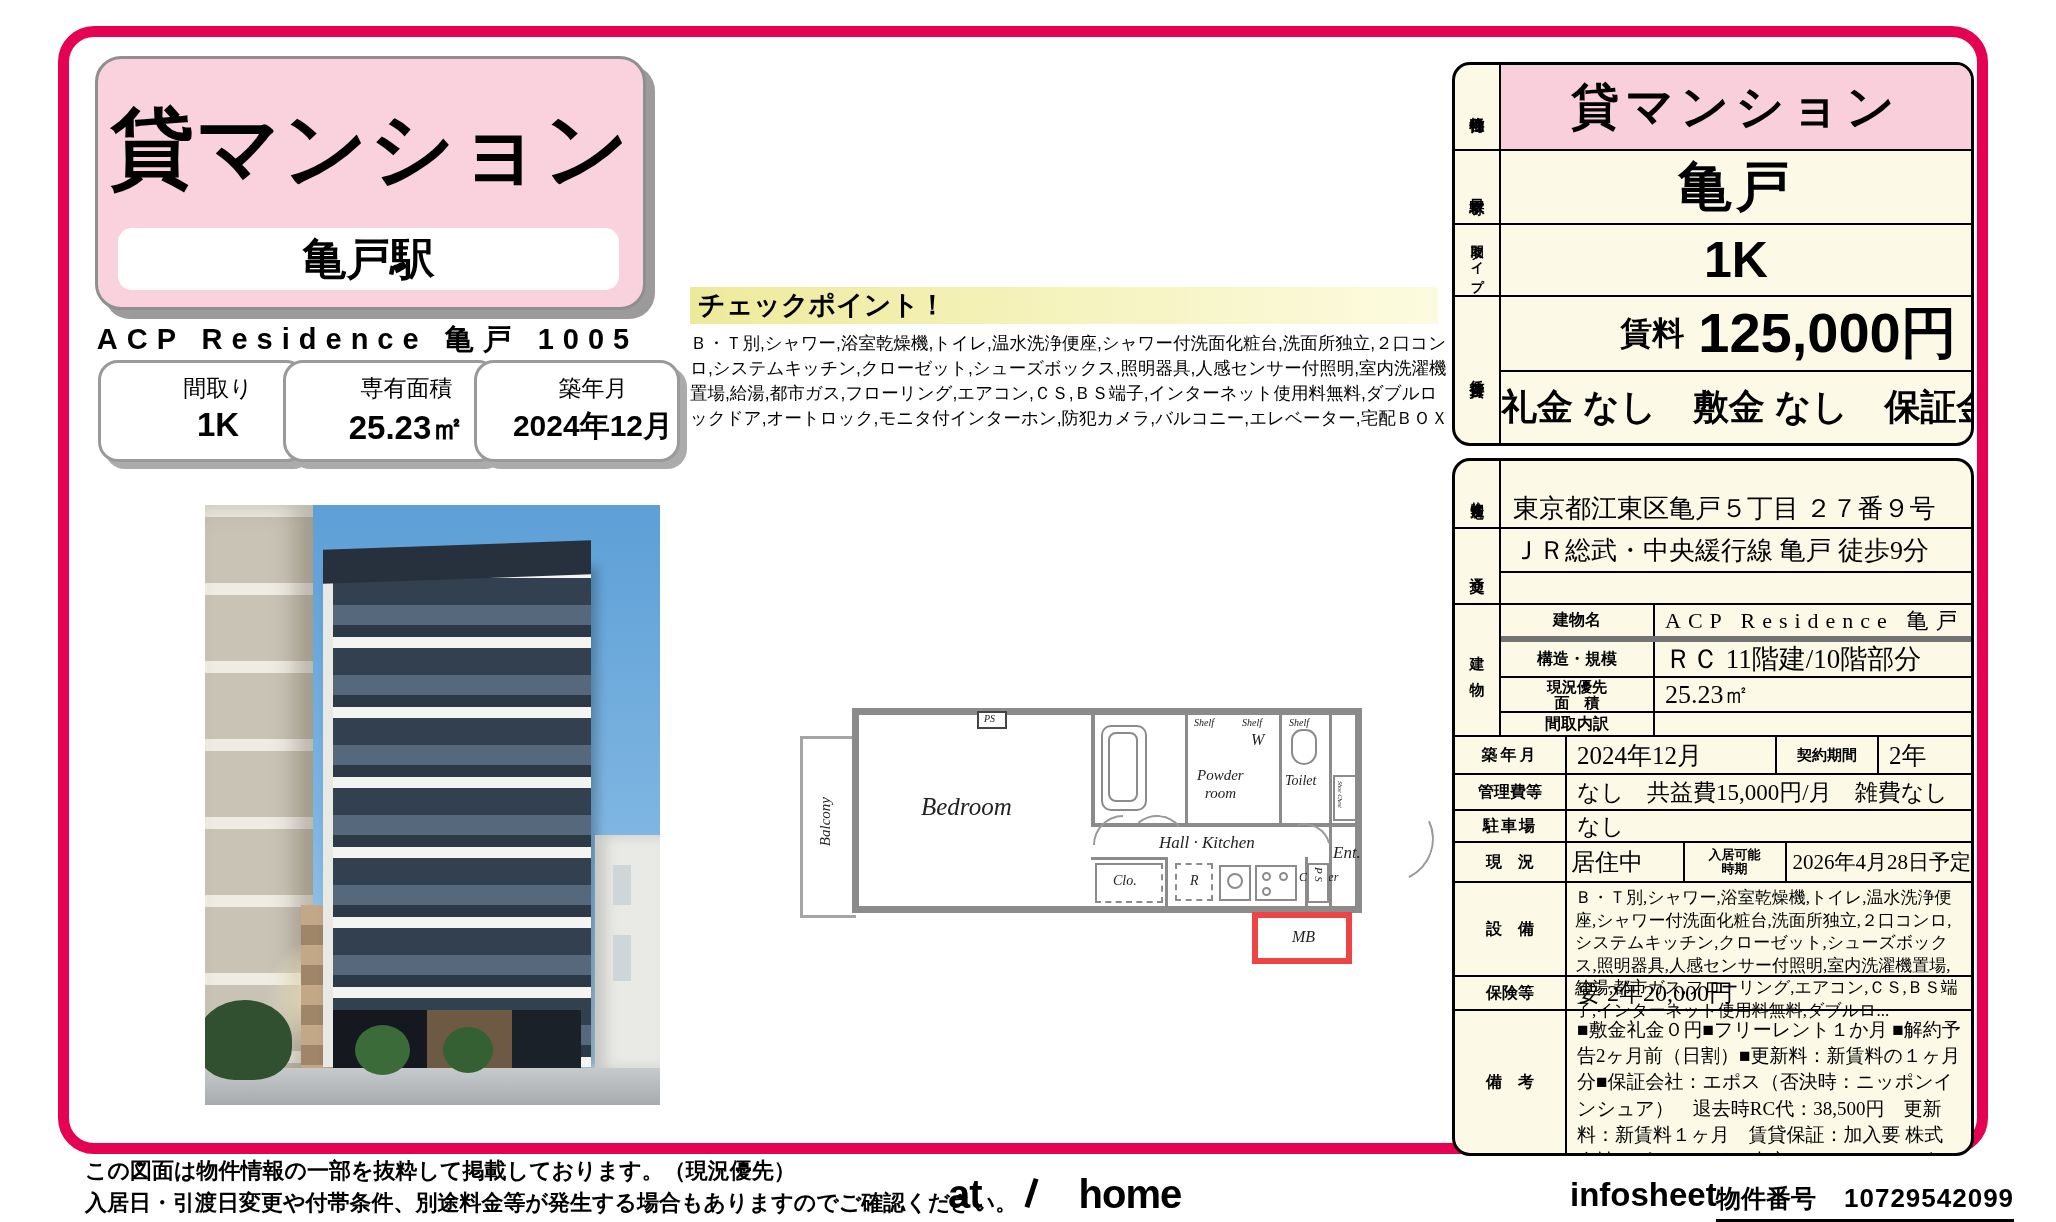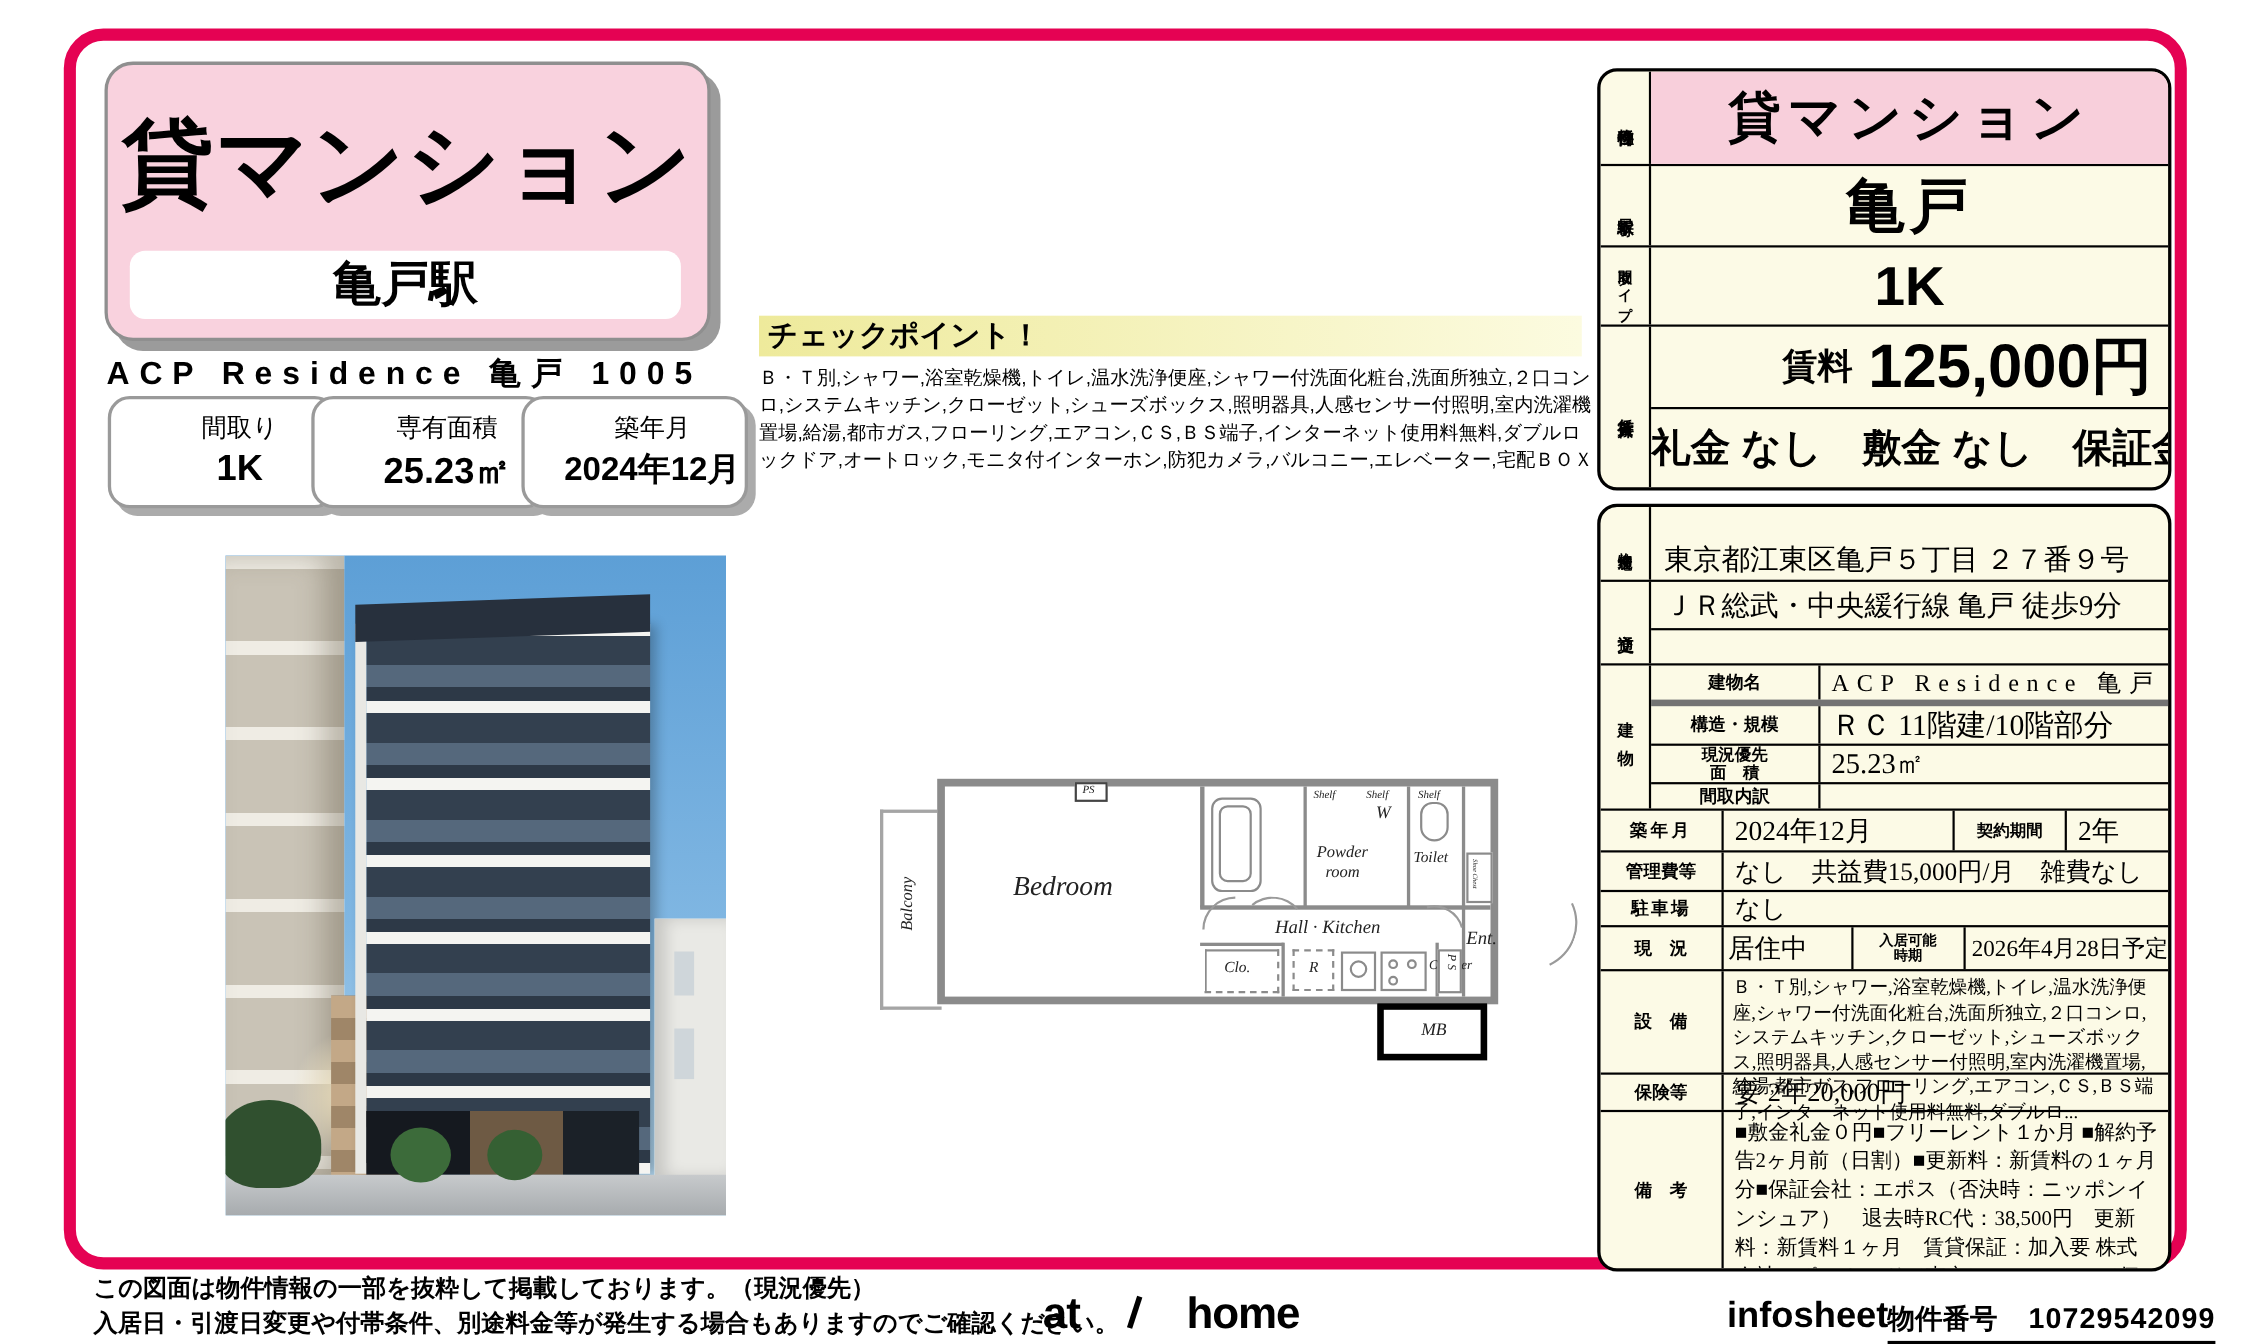--- a/index.html
+++ b/index.html
@@ -191,21 +191,21 @@
         <span class="fp-label" style="left:2px;top:4px;font-size:6px;writing-mode:vertical-rl;">Shoe Chest</span>
       </div>
 
       <div class="arc" style="left:234px;top:100px;width:60px;height:60px;transform:rotate(45deg);"></div>
       <div class="arc" style="left:268px;top:100px;width:60px;height:60px;transform:rotate(95deg);"></div>
       <div class="arc" style="left:418px;top:108px;width:54px;height:54px;transform:rotate(120deg);"></div>
     </div>
 
     <div class="arc" style="left:558px;top:96px;width:86px;height:86px;transform:rotate(200deg);"></div>
 
-    <div class="solid-box" style="left:462px;top:212px;width:100px;height:52px;border:6px solid #000000;">
+    <div class="solid-box" style="left:462px;top:212px;width:100px;height:52px;border:6px solid #ef4444;">
       <span class="fp-label" style="left:34px;top:10px;font-size:16px;">MB</span>
     </div>
   </div>
 
   <div class="abs tbl tbl1">
     <div class="row first" style="height:84px;">
       <div class="vcell">
         <span class="vtext">物件種目</span>
       </div>
       <div class="cell center pinkbg" style="flex:1;">

